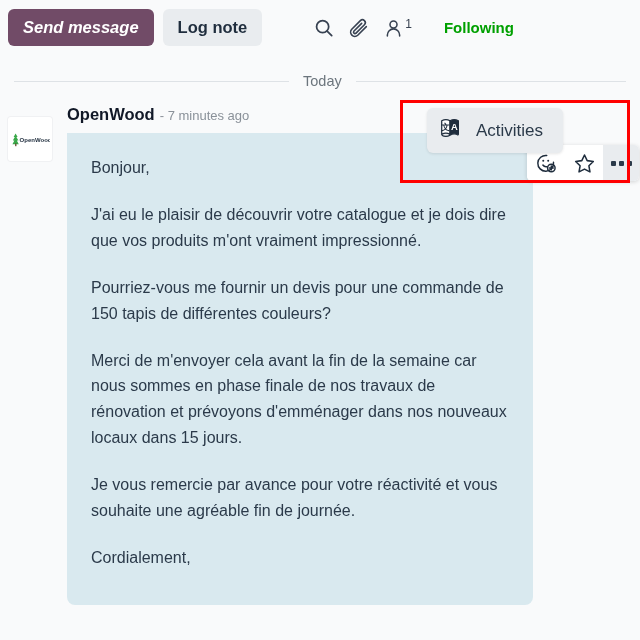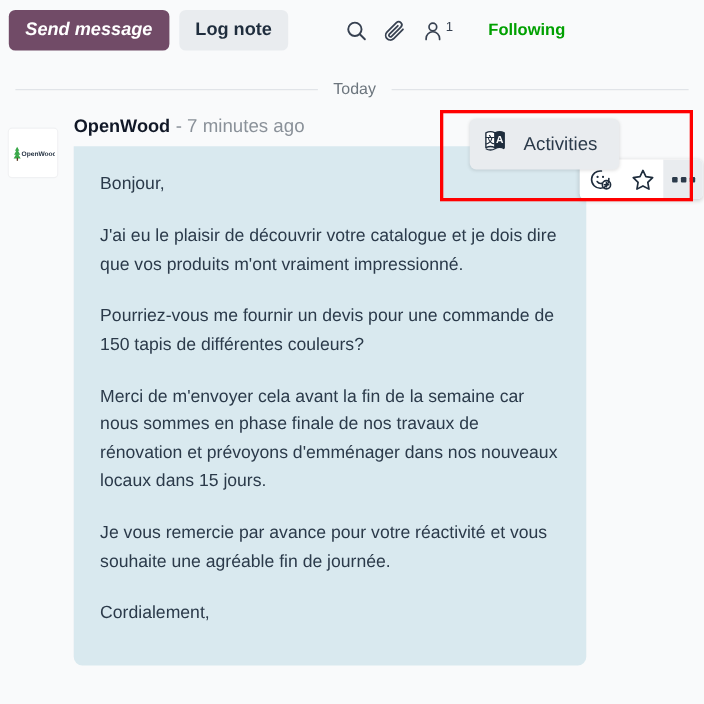--- a/index.html
+++ b/index.html
@@ -130,21 +130,21 @@
     height: 22px;
     padding-top: 2px;
   }
   .author {
     font-size: 16.5px;
     font-weight: bold;
     color: #111827;
     cursor: pointer;
   }
   .msg-time {
-    font-size: 17px;
+    font-size: 13px;
     color: #8a9199;
   }
   .bubble {
     background: #d9e9ef;
     border-radius: 0 0 8px 8px;
     margin-top: 6px;
     padding: 22px 24px 34px 24px;
     width: 466px;
     box-sizing: border-box;
     font-size: 16px;

